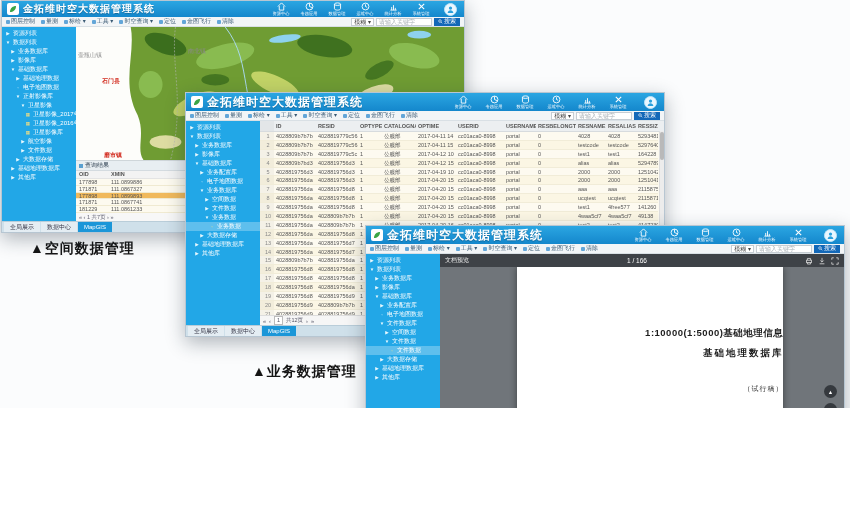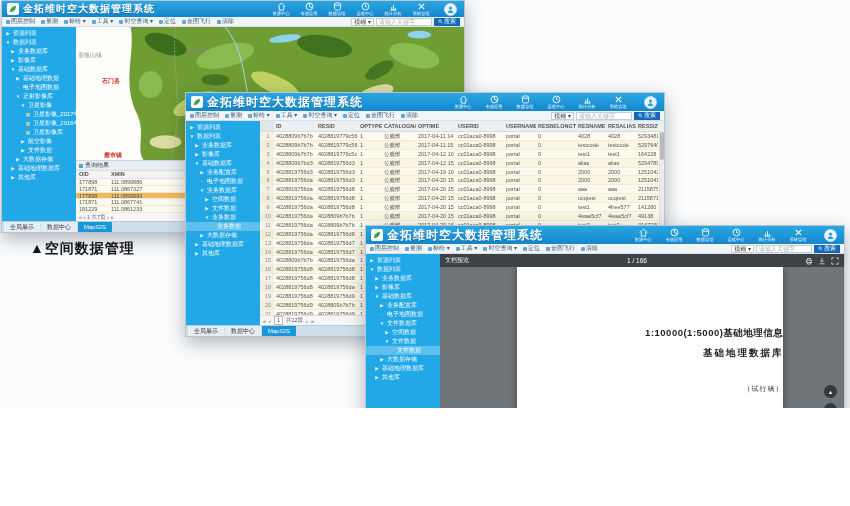--- a/index.html
+++ b/index.html
@@ -1051,13 +1051,14 @@
       </div>
     </div>
     <div class="btabs">
       <span class="btab">全局展示</span>
       <span class="btab">数据中心</span>
       <span class="btab active">MapGIS</span>
     </div>
   </div>
 
   <div class="caption" id="cap1">▲空间数据管理</div>
+  <div class="caption" id="cap2">▲业务数据管理</div>
 </div>
 
 </body></html>

